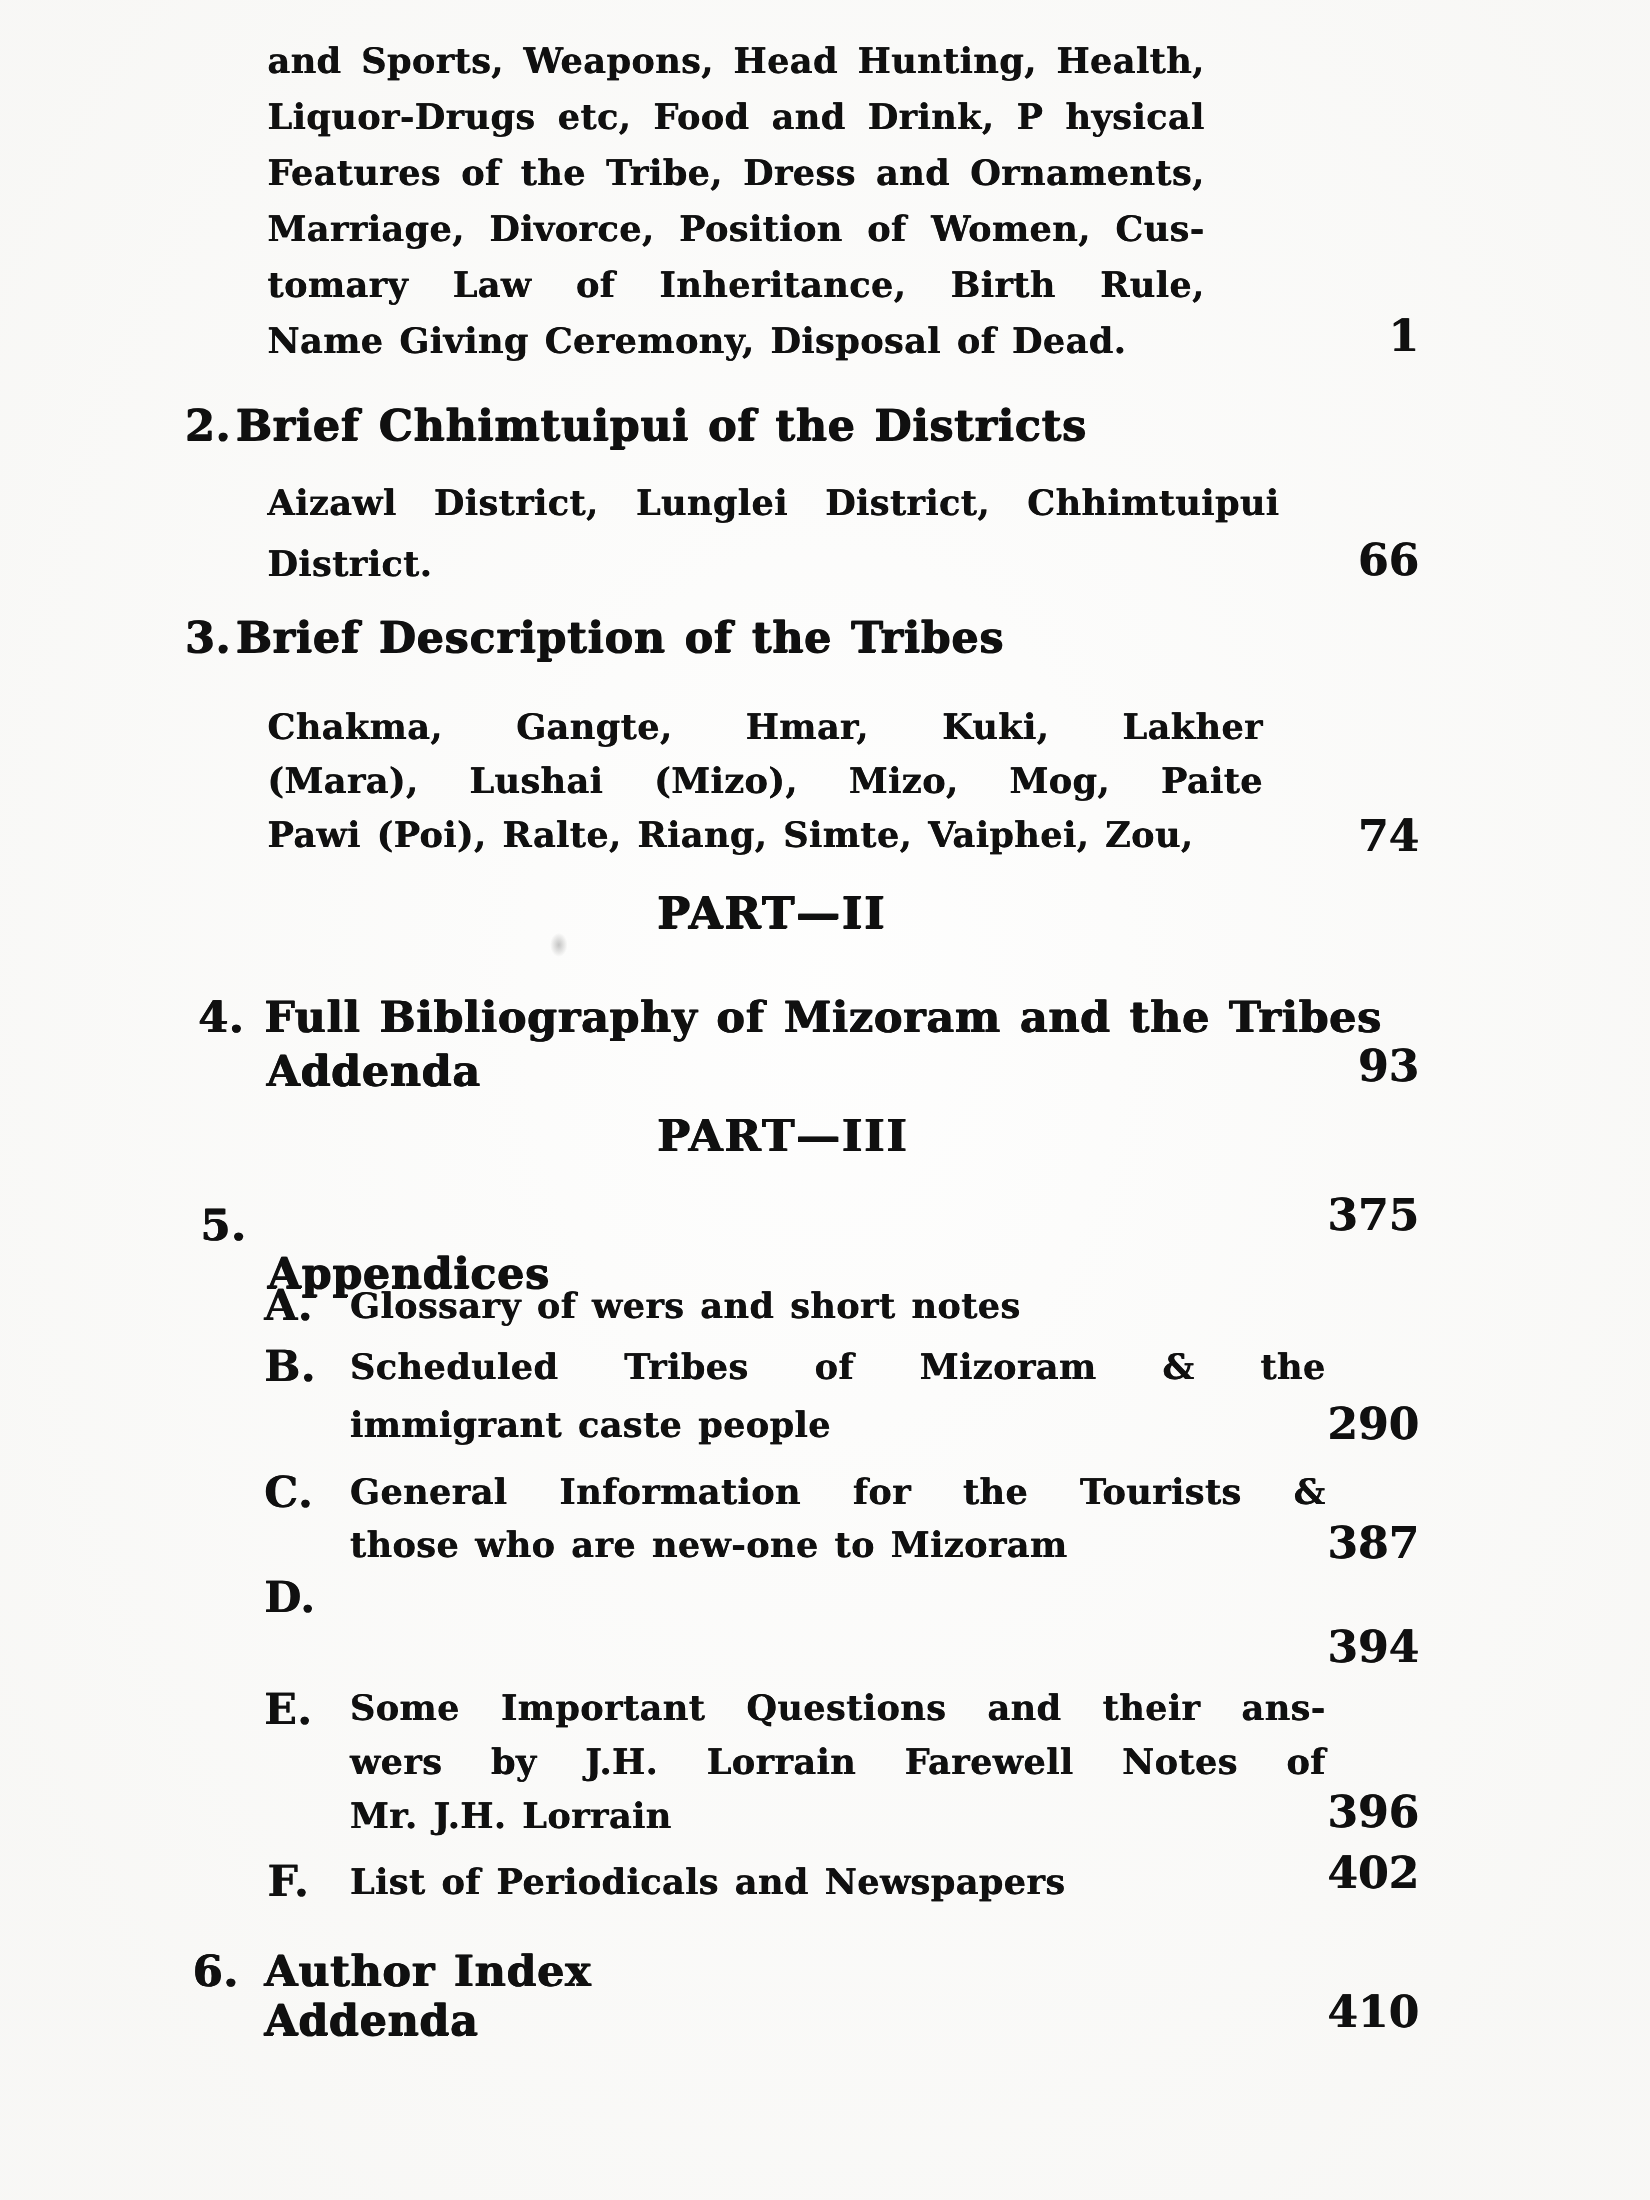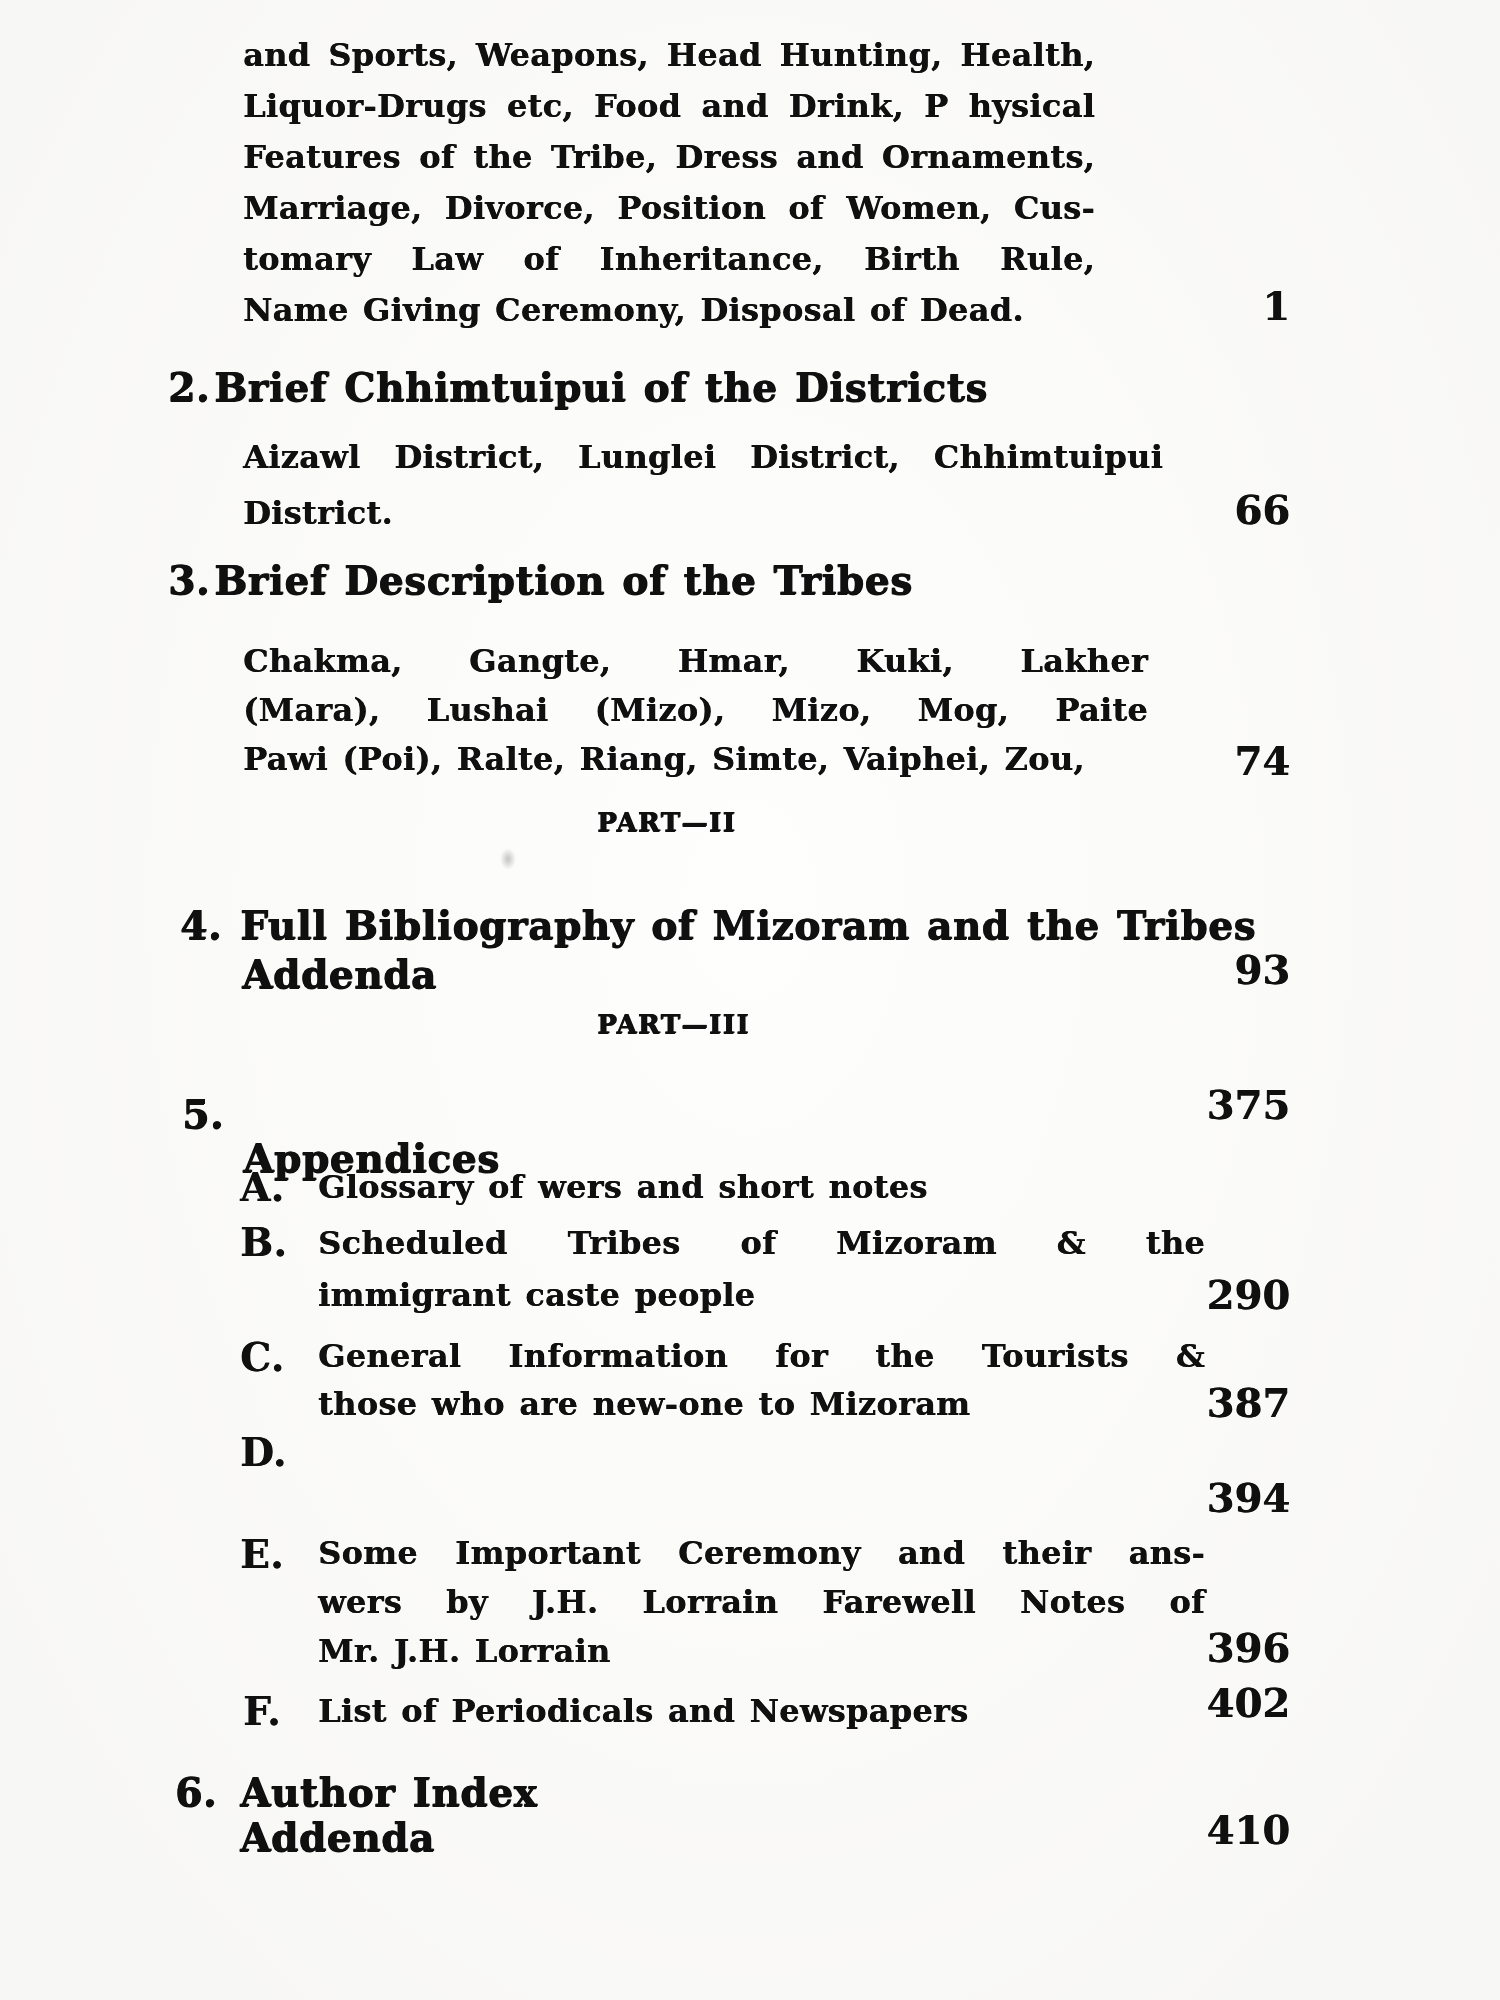--- a/index.html
+++ b/index.html
@@ -31,21 +31,21 @@
   .blk .ln {
     font-size:32px; line-height:51px; font-weight:700;
     letter-spacing:.3px; word-spacing:3px;
     text-shadow:.4px 0 0 currentColor;
   }
   .just { text-align:justify; text-align-last:justify; }
   .nat  { text-align:left; }
   .head { text-shadow:.9px 0 0 currentColor, 0 .5px 0 currentColor; letter-spacing:.6px; }
   .part {
     position:absolute;
-    font-size:26px; font-weight:700;
+    font-size:40px; font-weight:700;
     letter-spacing:1.5px;
     text-shadow:.9px 0 0 currentColor, 0 .5px 0 currentColor;
   }
   .pagenum {
     position:absolute;
     left:1140px; width:150px;
     text-align:right;
     font-size:40px; line-height:51px; font-weight:700;
     text-shadow:.6px 0 0 currentColor;
   }
@@ -120,21 +120,21 @@
     <div class="ln just" style="line-height:48px;">General Information for the Tourists &amp;</div>
     <div class="ln nat" style="line-height:48px;">those who are new-one to Mizoram</div>
   </div>
   <div class="pagenum" style="top:1377px;">387</div>
 
   <span class="t" style="left:240px; top:1427px;">D.</span>
   <div class="pagenum" style="top:1472px;">394</div>
 
   <span class="t" style="left:240px; top:1529px;">E.</span>
   <div class="blk" style="left:318px; top:1529px; width:887px;">
-    <div class="ln just" style="line-height:49px;">Some Important Ceremony and their ans-</div>
+    <div class="ln just" style="line-height:49px;">Some Important Questions and their ans-</div>
     <div class="ln just" style="line-height:49px;">wers by J.H. Lorrain Farewell Notes of</div>
     <div class="ln nat" style="line-height:49px;">Mr. J.H. Lorrain</div>
   </div>
   <div class="pagenum" style="top:1622px;">396</div>
 
   <span class="t" style="left:243px; top:1686px;">F.</span>
   <div class="blk" style="left:318px; top:1686px; width:887px;">
     <div class="ln nat">List of Periodicals and Newspapers</div>
   </div>
   <div class="pagenum" style="top:1677px;">402</div>

